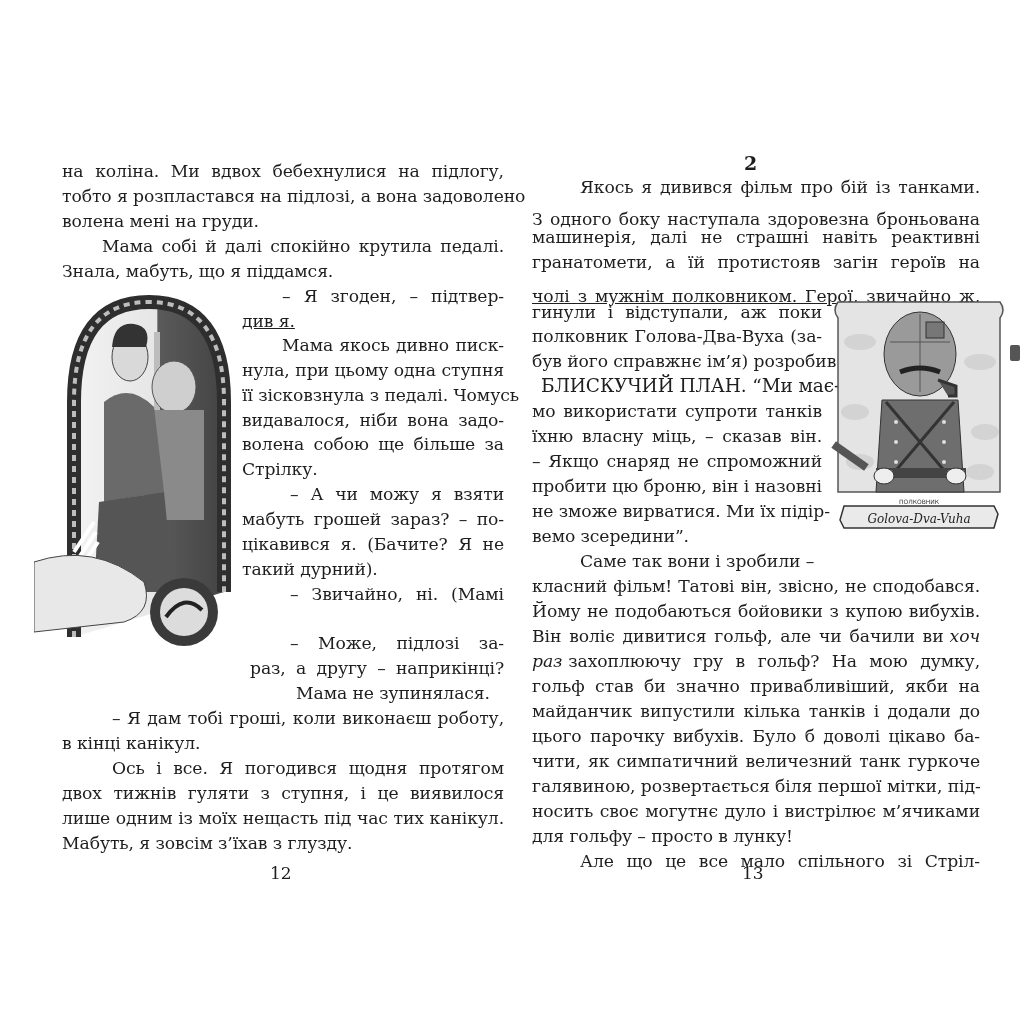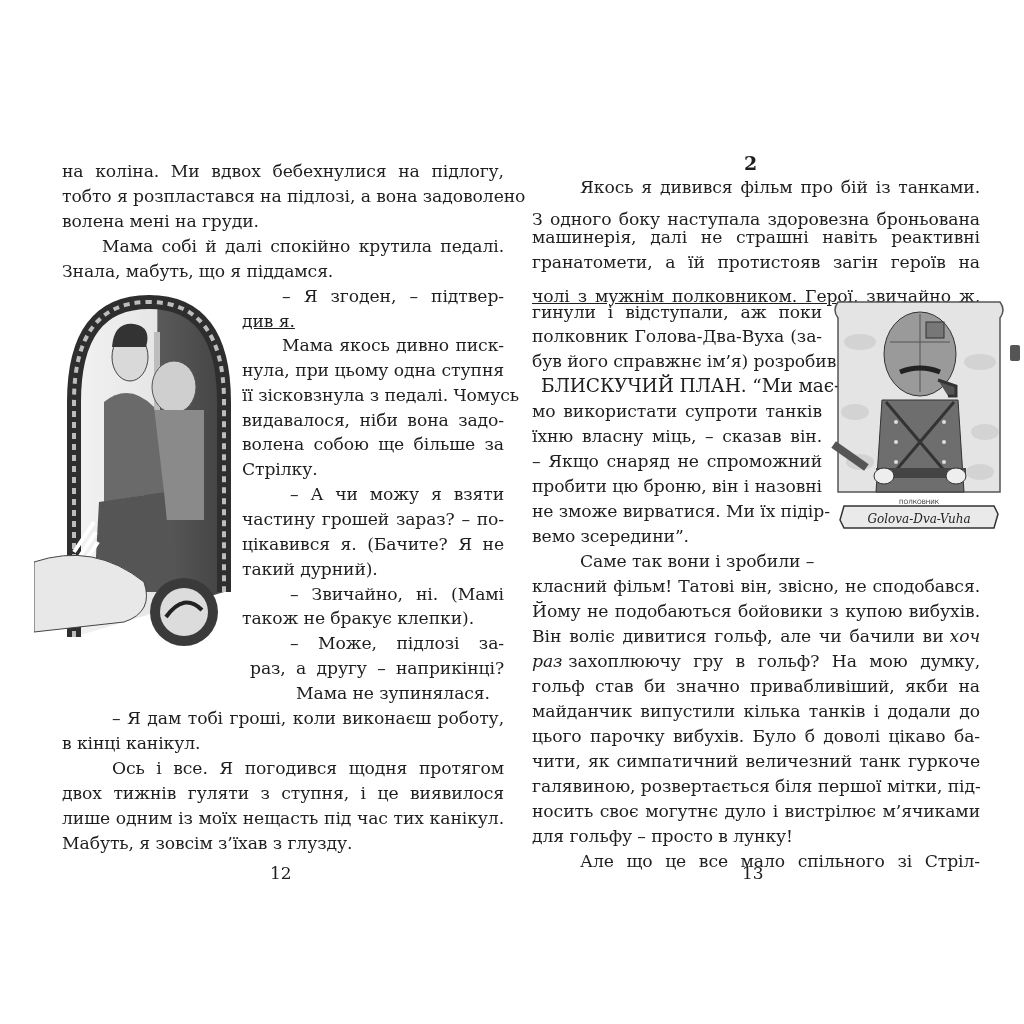--- a/index.html
+++ b/index.html
@@ -29,25 +29,24 @@
   <div class="line" style="left:62px;top:259px;">Знала, мабуть, що я піддамся.</div>
   <div class="line justify" style="left:282px;top:284px;width:222px;">– Я згоден, – підтвер-</div>
   <div class="line" style="left:242px;top:309px;text-decoration:underline;">див я.</div>
   <div class="line justify" style="left:282px;top:333px;width:222px;">Мама якось дивно писк-</div>
   <div class="line justify" style="left:242px;top:358px;width:262px;">нула, при цьому одна ступня</div>
   <div class="line justify" style="left:242px;top:383px;width:262px;">її зісковзнула з педалі. Чомусь</div>
   <div class="line justify" style="left:242px;top:408px;width:262px;">видавалося, ніби вона задо-</div>
   <div class="line justify" style="left:242px;top:432px;width:262px;">волена собою ще більше за</div>
   <div class="line" style="left:242px;top:457px;">Стрілку.</div>
   <div class="line justify" style="left:290px;top:482px;width:214px;">– А чи можу я взяти</div>
-  <div class="line justify" style="left:242px;top:507px;width:262px;">частину грошей зараз? – по-</div>
+  <div class="line justify" style="left:242px;top:507px;width:262px;">мабуть грошей зараз? – по-</div>
   <div class="line justify" style="left:242px;top:532px;width:262px;">цікавився я. (Бачите? Я не</div>
   <div class="line" style="left:242px;top:557px;">такий дурний).</div>
   <div class="line justify" style="left:290px;top:582px;width:214px;">– Звичайно, ні. (Мамі</div>
-  <div class="line" style="left:242px;top:606px;">також не бракує клепки).</div>
   <div class="line justify" style="left:290px;top:631px;width:214px;">– Може, підлозі за-</div>
   <div class="line justify" style="left:250px;top:656px;width:254px;">раз, а другу – наприкінці?</div>
   <div class="line" style="left:296px;top:681px;">Мама не зупинялася.</div>
   <div class="line justify" style="left:112px;top:706px;width:392px;">– Я дам тобі гроші, коли виконаєш роботу,</div>
   <div class="line" style="left:62px;top:731px;">в кінці канікул.</div>
   <div class="line justify" style="left:112px;top:756px;width:392px;">Ось і все. Я погодився щодня протягом</div>
   <div class="line justify" style="left:62px;top:781px;width:442px;">двох тижнів гуляти з ступня, і це виявилося</div>
   <div class="line justify" style="left:62px;top:806px;width:442px;">лише одним із моїх нещасть під час тих канікул.</div>
   <div class="line" style="left:62px;top:831px;">Мабуть, я зовсім з’їхав з глузду.</div>
 

